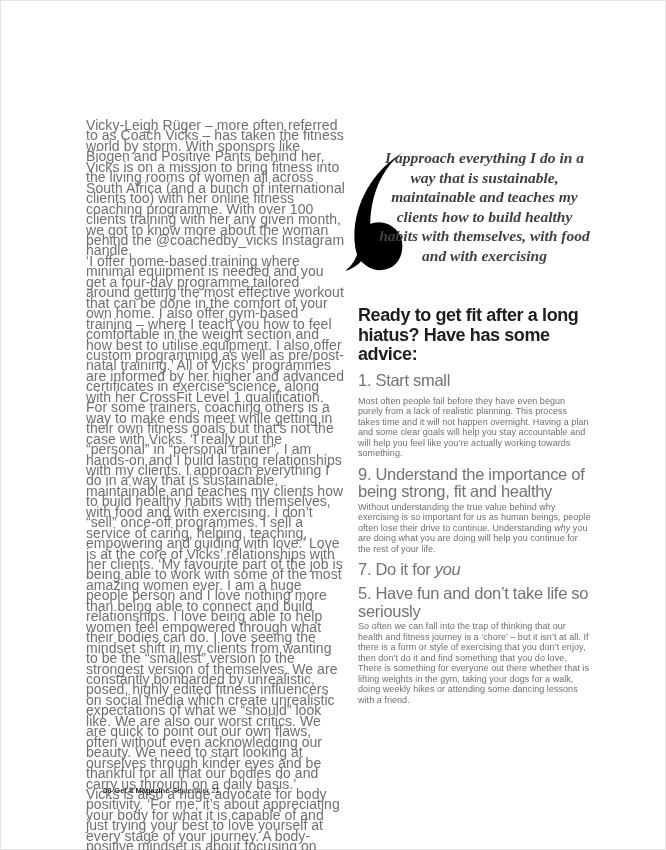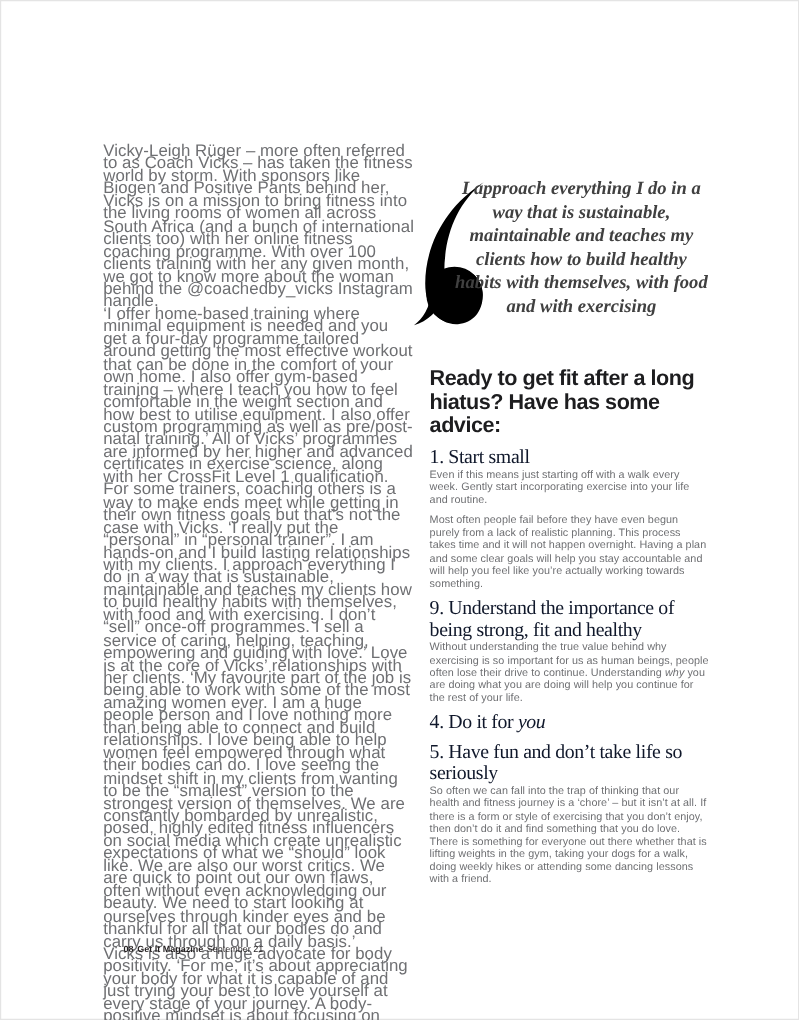--- a/index.html
+++ b/index.html
@@ -37,21 +37,21 @@
     font-size:15.5px;line-height:19.5px;color:#404040;
   }
   .advice-heading{
     margin-top:12px;
     font-size:18px;line-height:19.5px;font-weight:bold;
     letter-spacing:-0.4px;color:#1d1d1f;
   }
   .advice-item{margin-top:7px;}
   .advice-item .title{
     font-size:16.5px;line-height:17.5px;font-weight:300;
-    letter-spacing:-0.3px;color:#0f172a;font-family:Liberation Serif, serif;
+    letter-spacing:-0.3px;color:#737373;
   }
   .advice-item .title .it{font-style:italic;}
   .advice-item .body{
     margin-top:1px;
     font-size:9px;line-height:10.45px;font-weight:300;
     color:#6e6f72;letter-spacing:0.05px;
   }
   .advice-item .body .it{font-style:italic;}
 </style>
 </head>
@@ -75,34 +75,33 @@
         <circle fill="#000000" cx="36" cy="102" r="25"></circle>
       </svg>
     </span>
     <div class="pull-quote">I approach everything I do in a way that is sustainable, maintainable and teaches my clients how to build healthy habits with themselves, with food and with exercising</div>
   </div>
 
   <div class="advice-heading">Ready to get fit after a long hiatus? Have has some advice:</div>
 
   <div class="advice-item">
     <div class="title"><span>1. Start small</span></div>
-    <div class="body">Even if this means just starting off with a walk every week. Gently start incorporating exercise into your life and routine.</div>
   </div>
 
   <div class="advice-item">
     <div class="body">Most often people fail before they have even begun purely from a lack of realistic planning. This process takes time and it will not happen overnight. Having a plan and some clear goals will help you stay accountable and will help you feel like you’re actually working towards something.</div>
   </div>
 
   <div class="advice-item">
     <div class="title"><span>9. Understand the importance of being strong, fit and healthy</span></div>
     <div class="body"><span>Without understanding the true value behind why exercising is so important for us as human beings, people often lose their drive to continue. Understanding </span><span class="it">why</span><span> you are doing what you are doing will help you continue for the rest of your life.</span></div>
   </div>
 
   <div class="advice-item">
-    <div class="title"><span>4. Do it for </span><span class="it">you</span></div>
+    <div class="title"><span>7. Do it for </span><span class="it">you</span></div>
   </div>
 
   <div class="advice-item">
     <div class="title"><span>5. Have fun and don’t take life so seriously</span></div>
     <div class="body">So often we can fall into the trap of thinking that our health and fitness journey is a ‘chore’ – but it isn’t at all. If there is a form or style of exercising that you don’t enjoy, then don’t do it and find something that you do love. There is something for everyone out there whether that is lifting weights in the gym, taking your dogs for a walk, doing weekly hikes or attending some dancing lessons with a friend.</div>
   </div>
 
 </div>
 
 <div class="footer">

